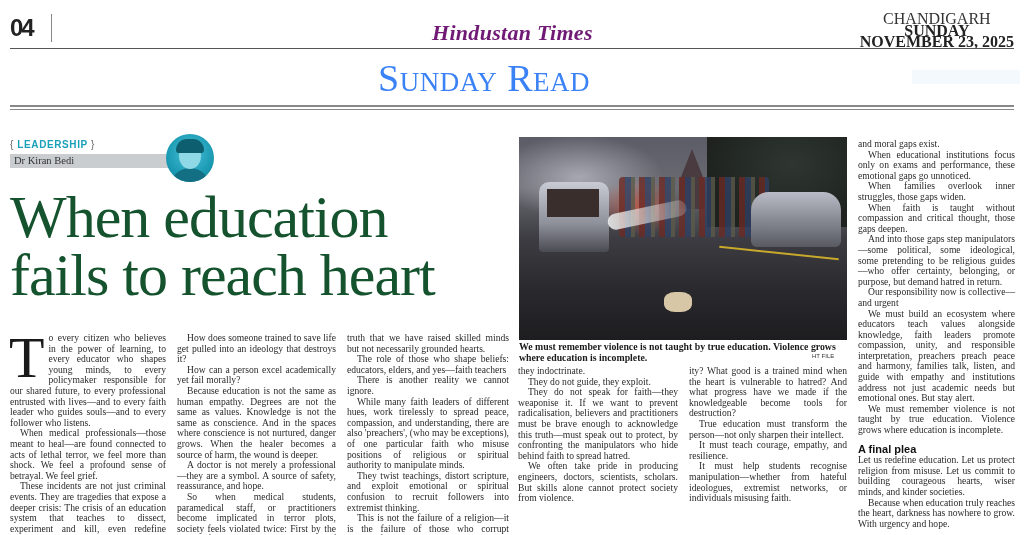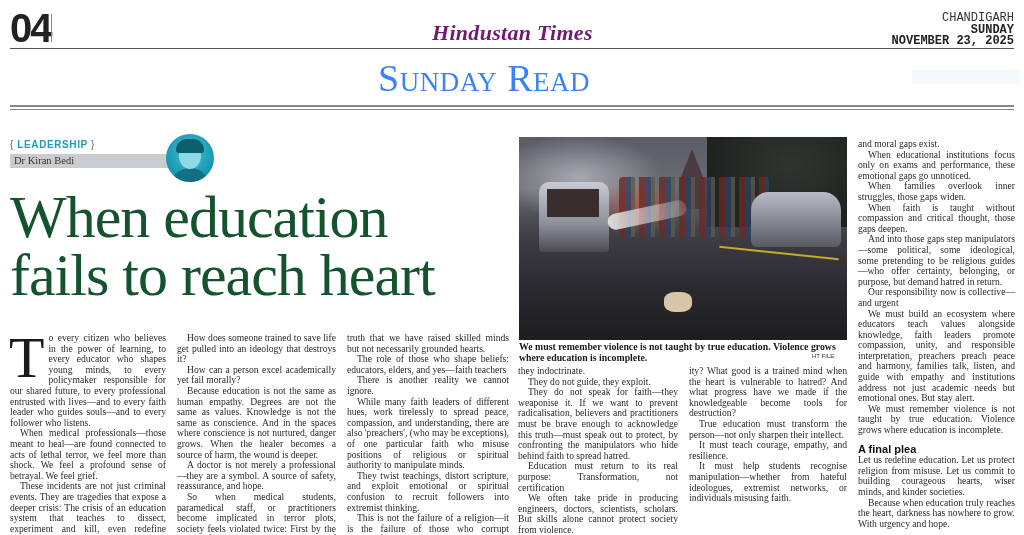--- a/index.html
+++ b/index.html
@@ -1,22 +1,22 @@
 <!DOCTYPE html>
 <html><head>
 <meta charset="utf-8">
 <style>
   html, body { margin:0; padding:0; background:#fff; }
   body { width:1024px; height:535px; overflow:hidden; position:relative; color:#1e1e1e; }
 
   
-  .page-num { position:absolute; left:10px; top:10px; font-family:"Liberation Sans", sans-serif; font-weight:bold; font-size:40px; letter-spacing:-2px; color:#222; line-height:36px; }
+  .page-num { position:absolute; left:10px; top:10px; font-family:"Liberation Sans", sans-serif; font-weight:bold; font-size:24px; letter-spacing:-2px; color:#222; line-height:36px; }
   .page-num-bar { position:absolute; left:51px; top:14px; width:1px; height:28px; background:#888; }
   .masthead { position:absolute; left:432px; top:20px; font-family:"Liberation Serif", serif; font-weight:bold; font-size:22px; color:#701a75; letter-spacing:0.3px; font-style:italic; }
-  .edition { position:absolute; right:10px; top:13px; text-align:right; font-family:Liberation Mono, monospace; font-size:12px; line-height:11.5px; color:#333; }
+  .edition { position:absolute; right:10px; top:13px; text-align:center; font-family:Liberation Serif, serif; font-size:16px; line-height:11.5px; color:#333; }
   .edition b { font-weight:bold; color:#222; }
   .rule-top { position:absolute; left:10px; right:10px; top:48px; height:1px; background:#555; }
   .section-title { position:absolute; left:378px; top:54px; font-family:"Liberation Serif", serif; font-size:38px; color:#3b82f6; line-height:48px; font-variant:small-caps; letter-spacing:0.5px; }
   .watermark { position:absolute; left:912px; top:70px; width:108px; height:14px; background:#eef7fb; opacity:0.7; font-family:"Liberation Sans", sans-serif; font-size:7px; color:#c7dbe6; padding-left:20px; box-sizing:border-box; line-height:14px; }
   .rule-dbl1 { position:absolute; left:10px; right:10px; top:105px; height:2px; background:#888; }
   .rule-dbl2 { position:absolute; left:10px; right:10px; top:109px; height:1px; background:#888; }
 
   
   .kicker { position:absolute; left:10px; top:139px; font-family:"Liberation Sans", sans-serif; font-size:10px; font-weight:bold; letter-spacing:0.6px; color:#1aa0b8; }
   .kicker .br { color:#666; font-weight:normal; }
@@ -136,21 +136,20 @@
   <div class="hose"></div>
   <div class="debris"></div>
 </div>
 <div class="caption">We must remember violence is not taught by true education. Violence grows where education is incomplete.</div>
 <div class="credit">HT FILE</div>
 
 <div class="col c4">
   <p class="noindent">they indoctrinate.</p>
   <p>They do not guide, they exploit.</p>
   <p>They do not speak for faith—they weaponise it. If we want to prevent radicalisation, believers and practitioners must be brave enough to acknowledge this truth—must speak out to protect, by confronting the manipulators who hide behind faith to spread hatred.</p>
-  <p>Education must return to its real purpose: Transformation, not certification</p>
   <p>We often take pride in producing engineers, doctors, scientists, scholars. But skills alone cannot protect society from violence.</p>
 
 </div>
 
 <div class="col c5">
   <p class="noindent">ity? What good is a trained mind when the heart is vulnerable to hatred? And what progress have we made if the knowledgeable become tools for destruction?</p>
   <p>True education must transform the person—not only sharpen their intellect.</p>
   <p>It must teach courage, empathy, and resilience.</p>
   <p>It must help students recognise manipulation—whether from hateful ideologues, extremist networks, or individuals misusing faith.</p>
 

